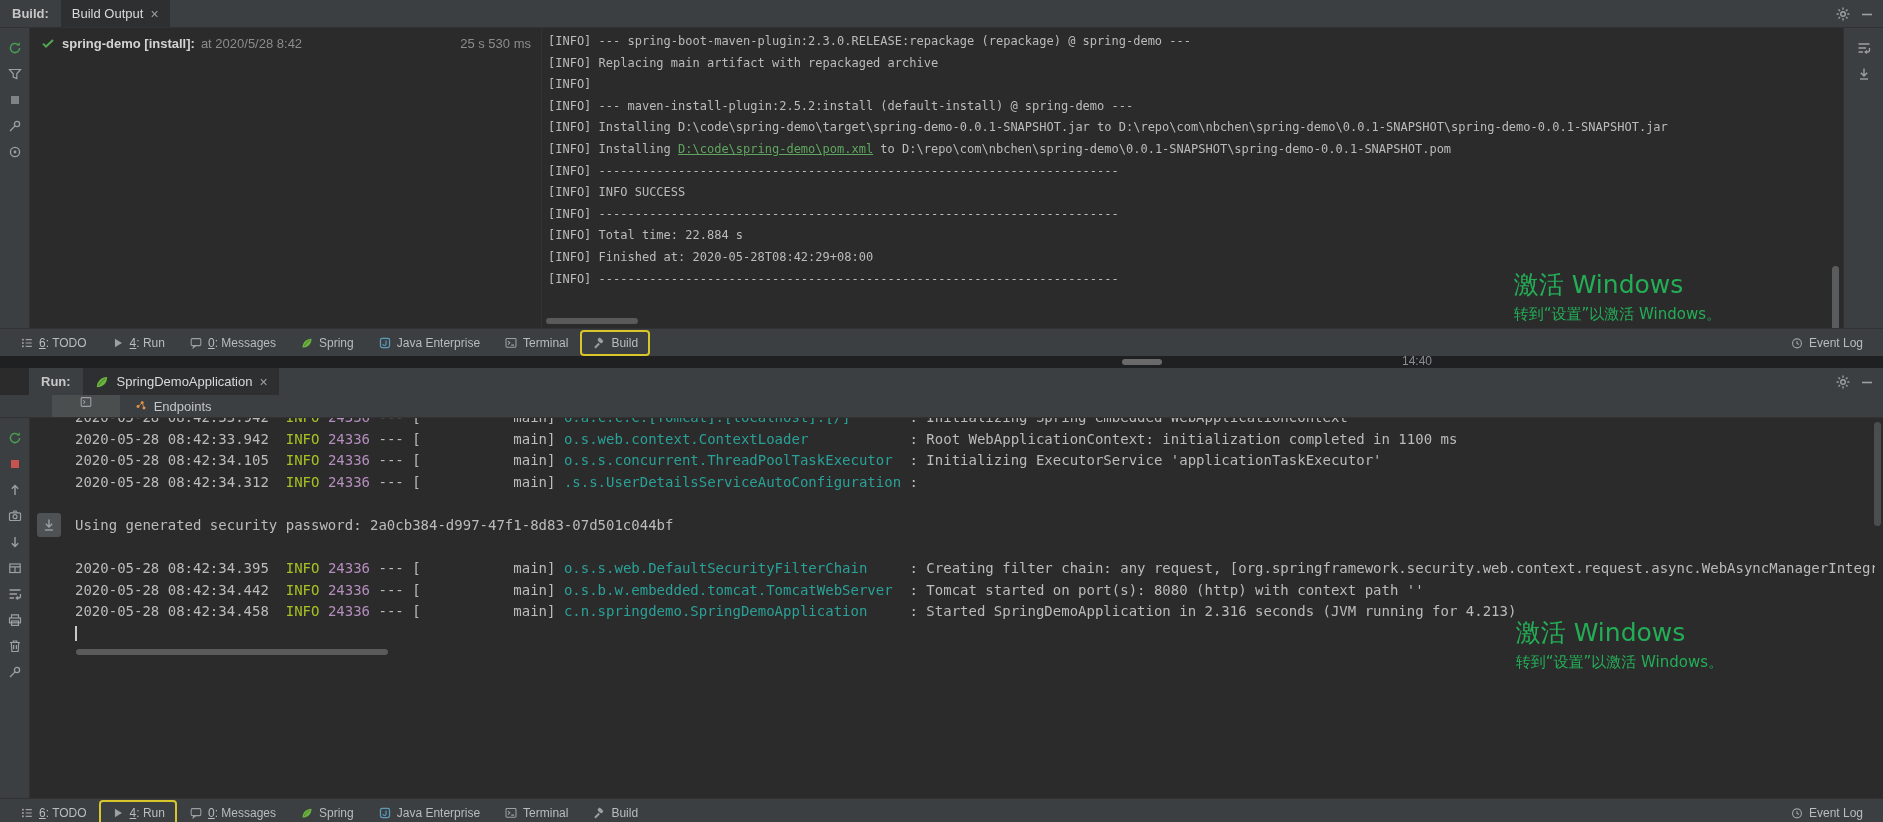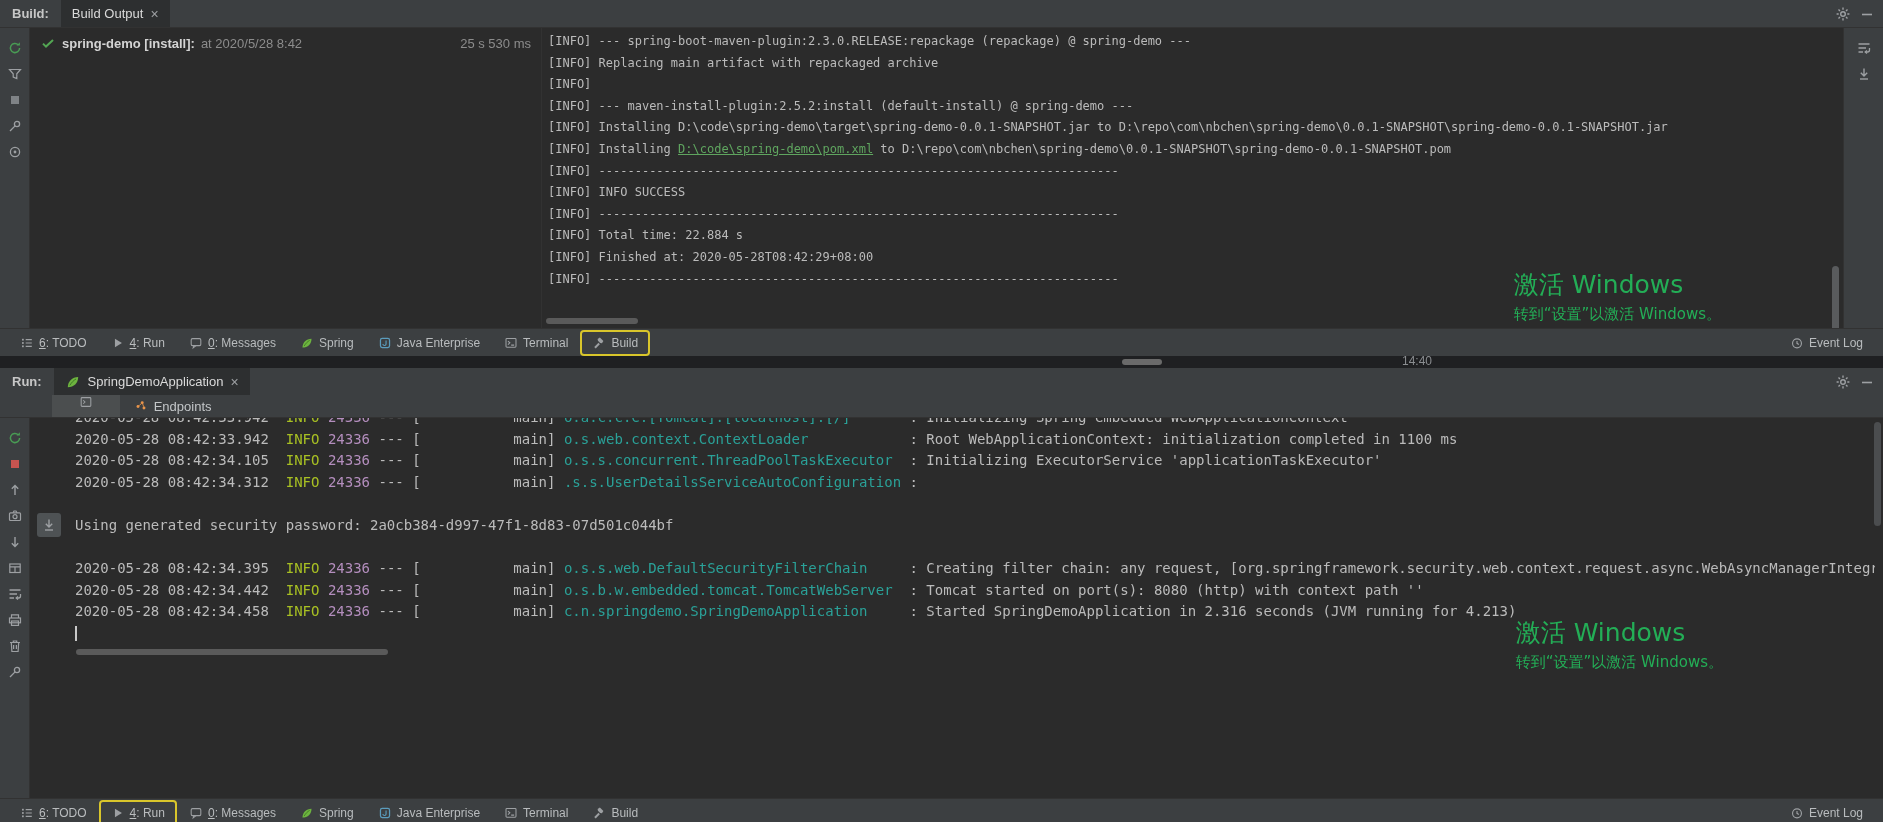--- a/index.html
+++ b/index.html
@@ -6,21 +6,21 @@
   html,body { background:#1a1a1a; }
   .screen{
     position:relative; width:1883px; height:822px; background:#2b2b2b;
     overflow:hidden; font-family:"Liberation Sans",sans-serif;
     color:#bbbbbb; font-size:13px;
     --accent-yellow:#d9c62b; --link-green:#5fa55f; --info-green:#a8c023;
     --pid-purple:#b48ebe; --logger-teal:#2aa198;
   }
   .toolwin{ position:absolute; left:0; width:1883px; }
   .build{ top:0; height:356px; }
-  .run{ top:368px; height:369px; }
+  .run{ top:368px; height:369px;padding-left:29px; }
 
   .twhead{ position:relative; height:28px; background:#3c3f41; border-bottom:1px solid #323232;
     display:flex; align-items:center; padding:0 8px; gap:8px; }
   .twlabel{ color:#c7c7c7; font-weight:bold; padding:0 4px; }
   .twtab{ display:flex; align-items:center; gap:7px; height:27px; padding:0 11px;
     background:#2d2f30; color:#dadada; cursor:default; }
   .tab-close{ color:#9da0a3; font-size:14px; line-height:1; }
   .spacer{ flex:1; }
   .hbtn{ width:22px; height:22px; display:flex; align-items:center; justify-content:center; border-radius:3px; }
   .icon{ display:inline-flex; width:16px; height:16px; align-items:center; justify-content:center; }

